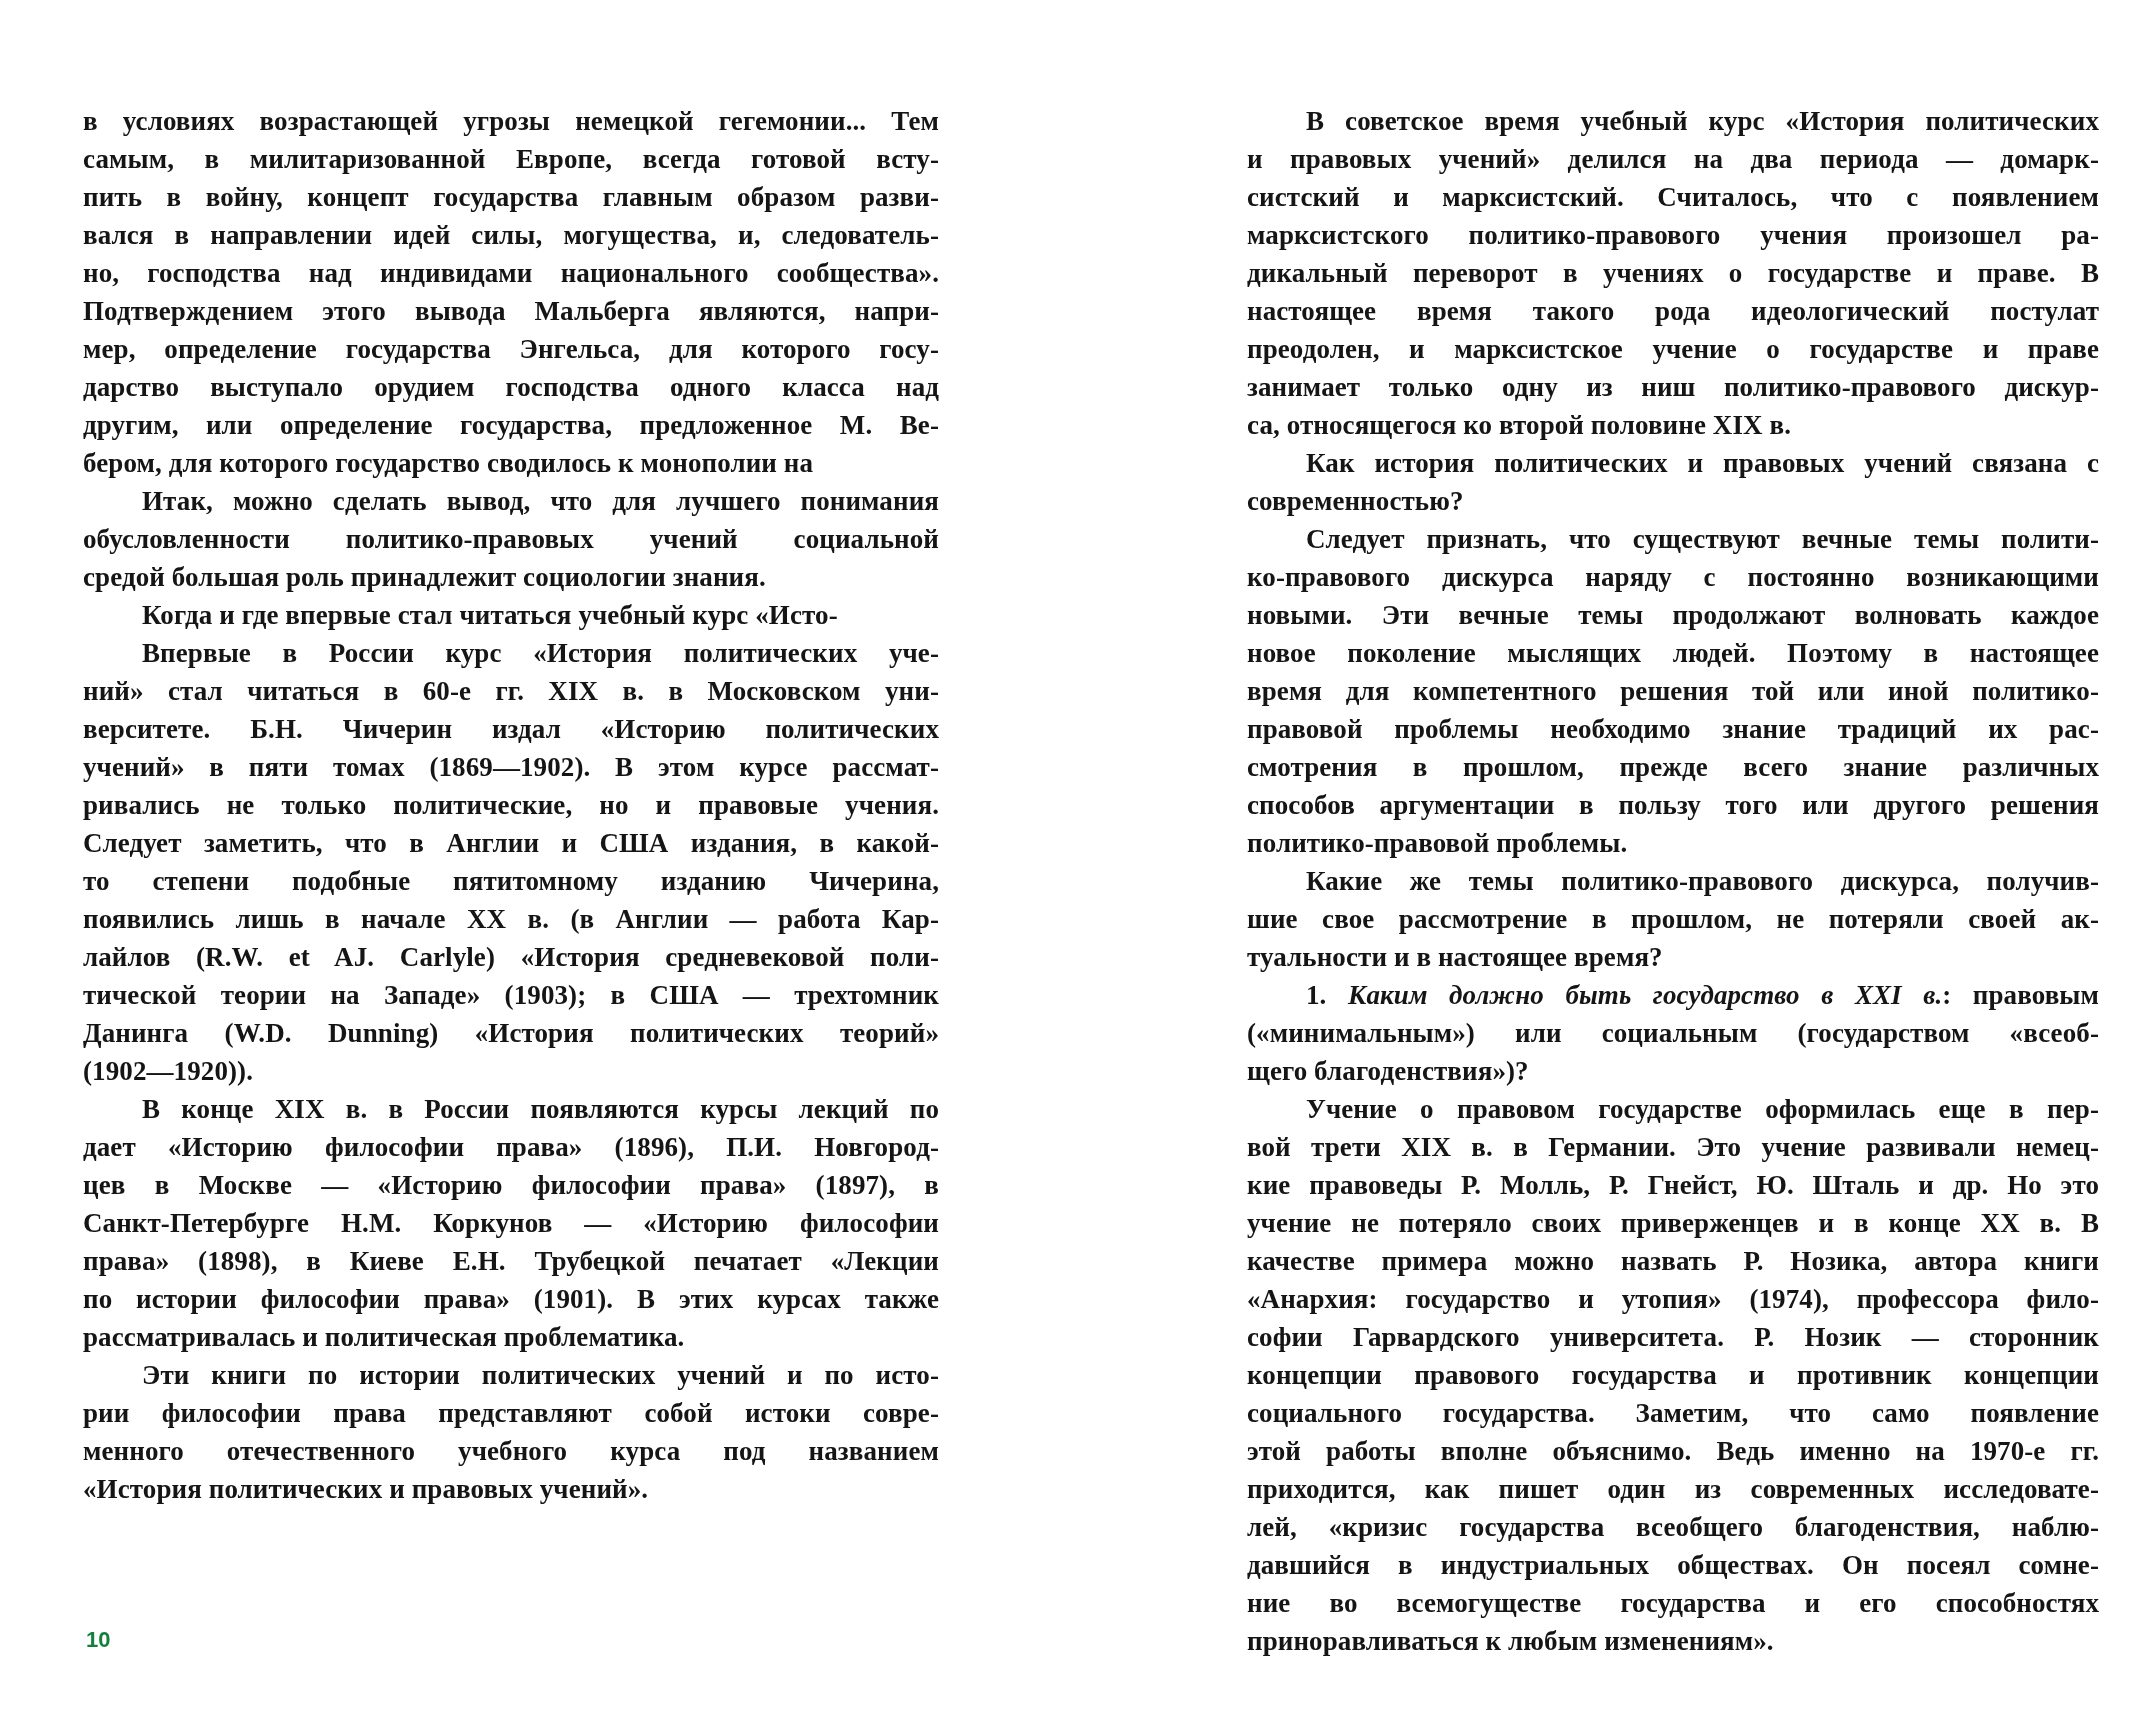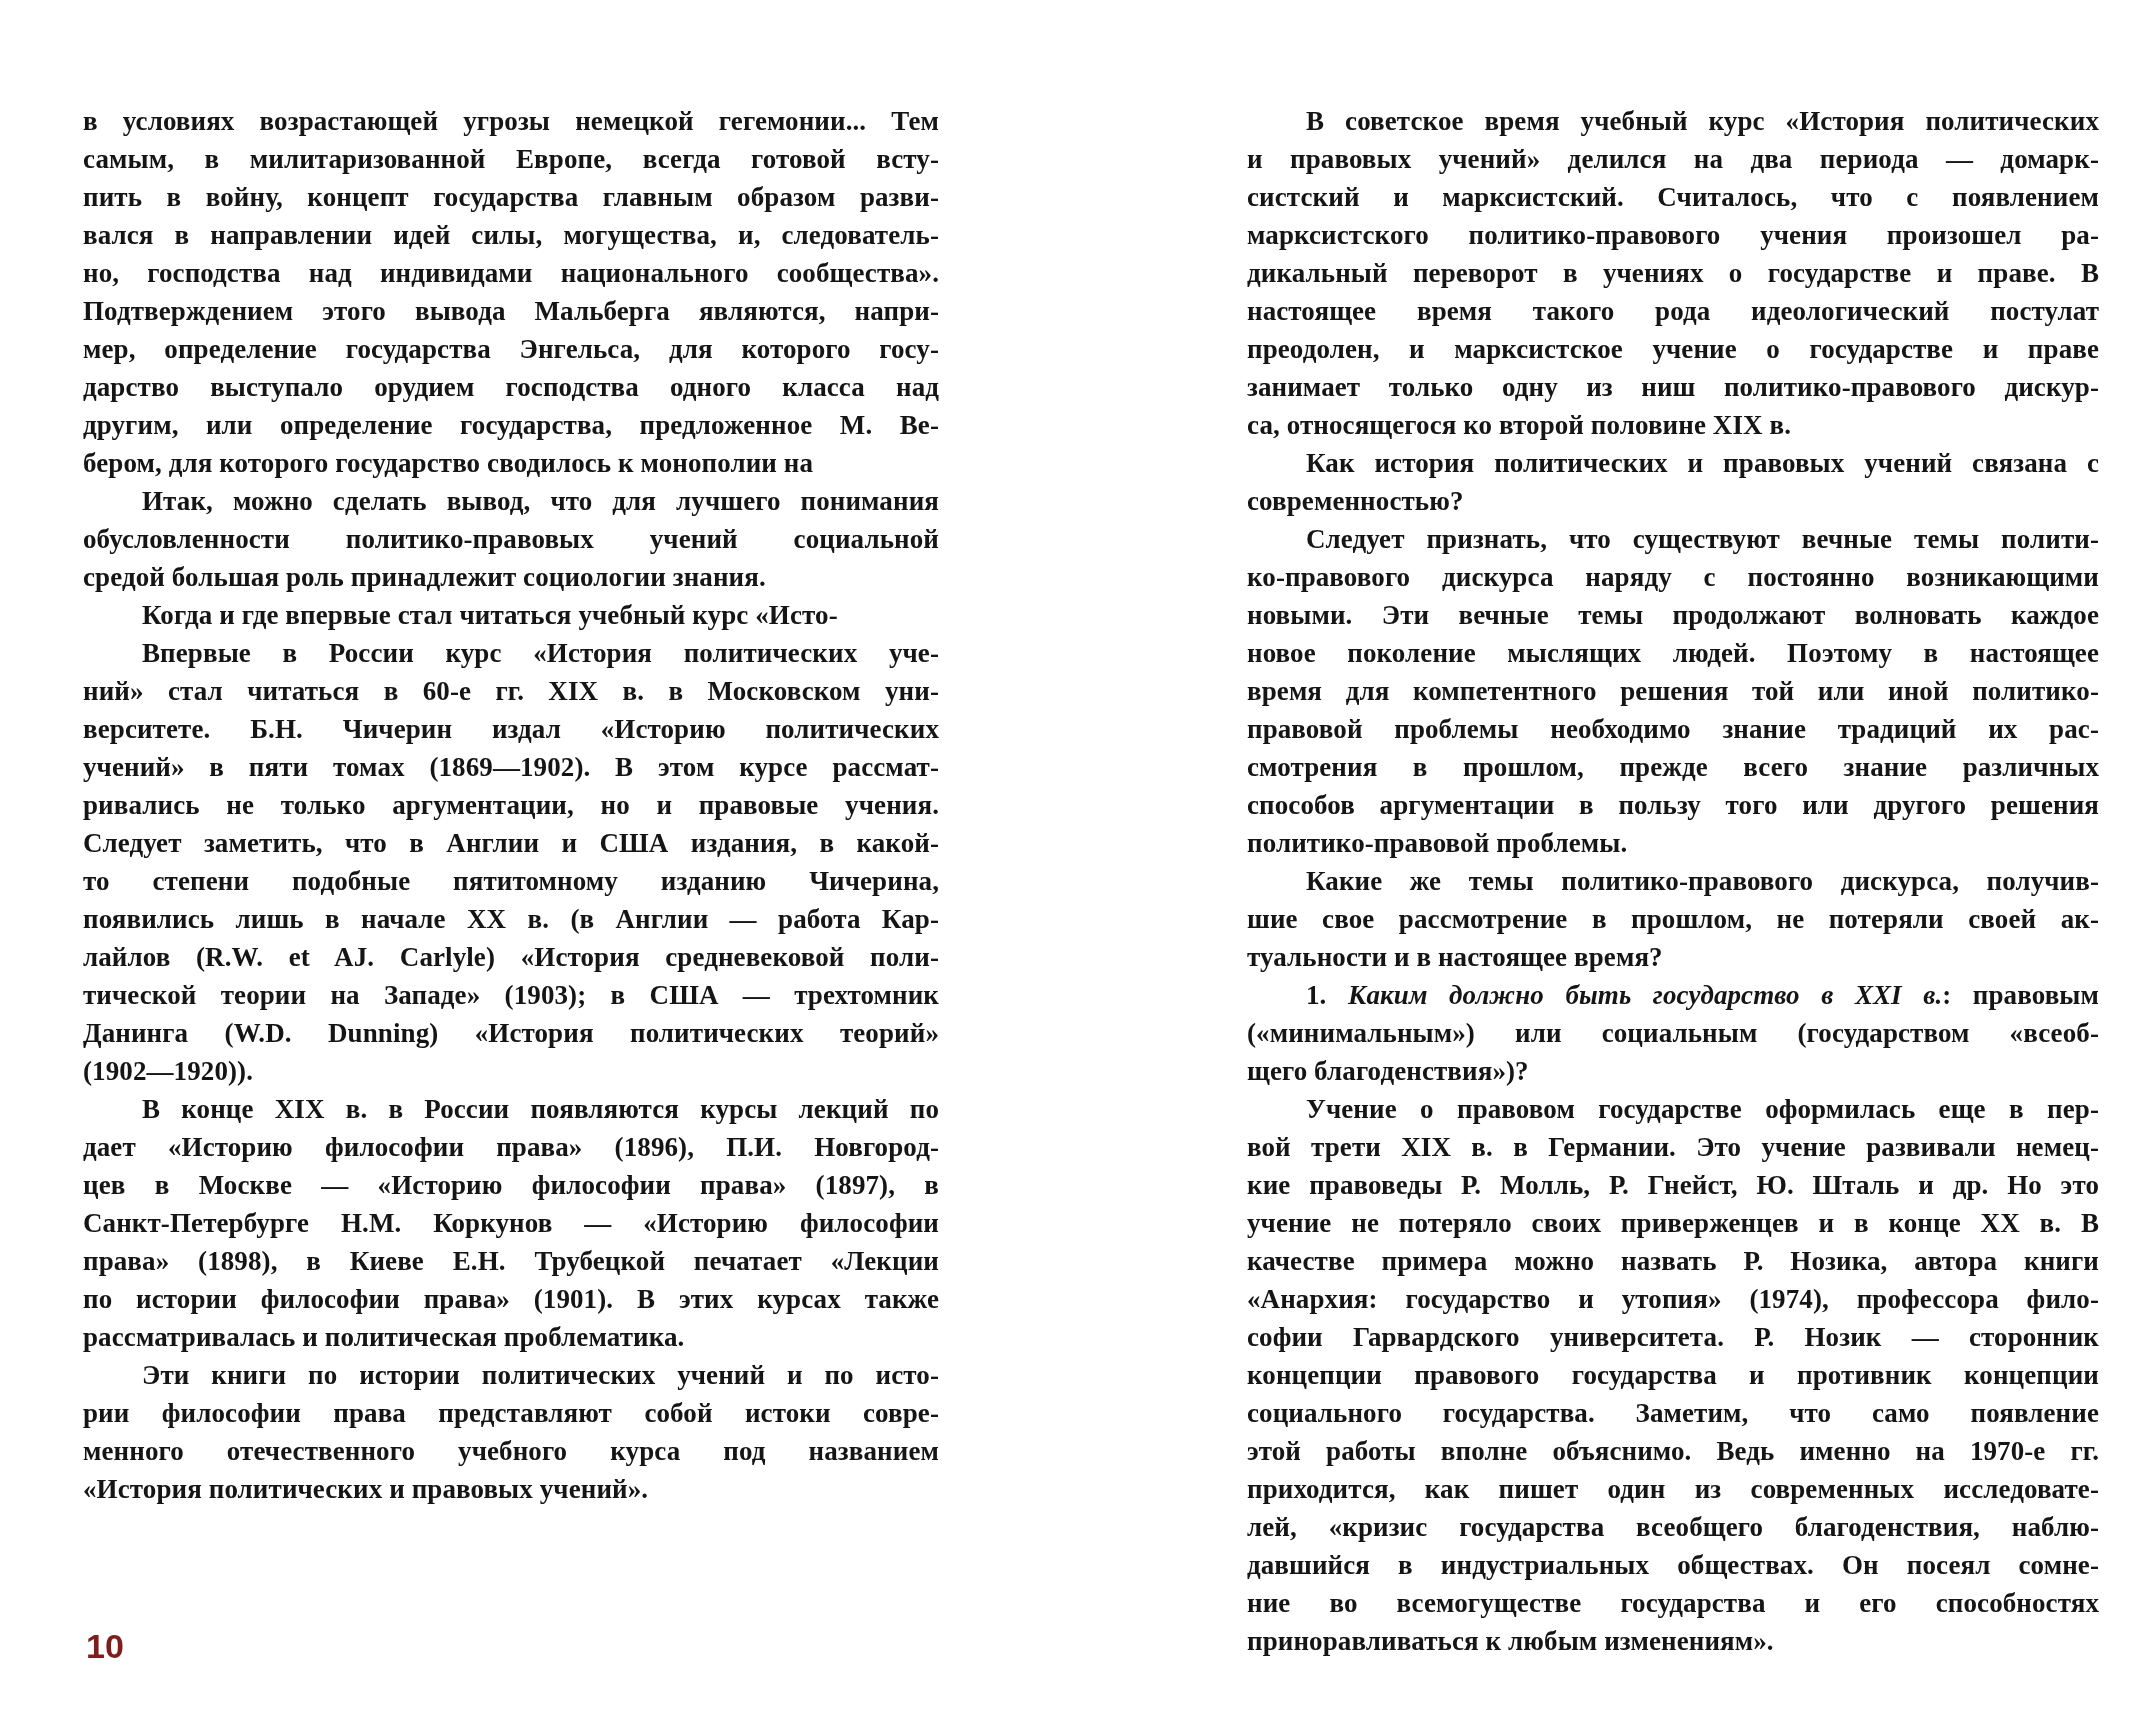--- a/index.html
+++ b/index.html
@@ -32,22 +32,22 @@
     text-align-last: justify;
     letter-spacing: 0.1px;
   }
   .para .line:last-child { text-align-last: left; }
   .para.indented .line:first-child { text-indent: 59px; }
   .it { font-style: italic; }
   .page-number {
     position: absolute;
     font-family: "Liberation Sans", "DejaVu Sans", sans-serif;
     font-weight: bold;
-    font-size: 34px;
-    color: #7f1d1d;
+    font-size: 22px;
+    color: #15803d;
   }
   #page-number-left  { left: 86px;  top: 1627px; }
   #page-number-right { left: 2021px; top: 1726px; }
 </style>
 </head>
 <body>
 
 <main>
 
   <section class="page-column" id="left-page">
@@ -73,21 +73,21 @@
     <div class="para indented">
 
     <div class="line">Когда и где впервые стал читаться учебный курс «Исто-</div>
       </div>
     <div class="para indented">
 
     <div class="line">Впервые в России курс «История политических уче-</div>
         <div class="line">ний» стал читаться в 60-е гг. XIX в. в Московском уни-</div>
         <div class="line">верситете. Б.Н. Чичерин издал «Историю политических</div>
         <div class="line">учений» в пяти томах (1869—1902). В этом курсе рассмат-</div>
-        <div class="line">ривались не только аргументации, но и правовые учения.</div>
+        <div class="line">ривались не только политические, но и правовые учения.</div>
         <div class="line">Следует заметить, что в Англии и США издания, в какой-</div>
         <div class="line">то степени подобные пятитомному изданию Чичерина,</div>
         <div class="line">появились лишь в начале XX в. (в Англии — работа Кар-</div>
         <div class="line">лайлов (R.W. et AJ. Carlyle) «История средневековой поли-</div>
         <div class="line">тической теории на Западе» (1903); в США — трехтомник</div>
         <div class="line">Данинга (W.D. Dunning) «История политических теорий»</div>
         <div class="line">(1902—1920)).</div>
       </div>
     <div class="para indented">
 

